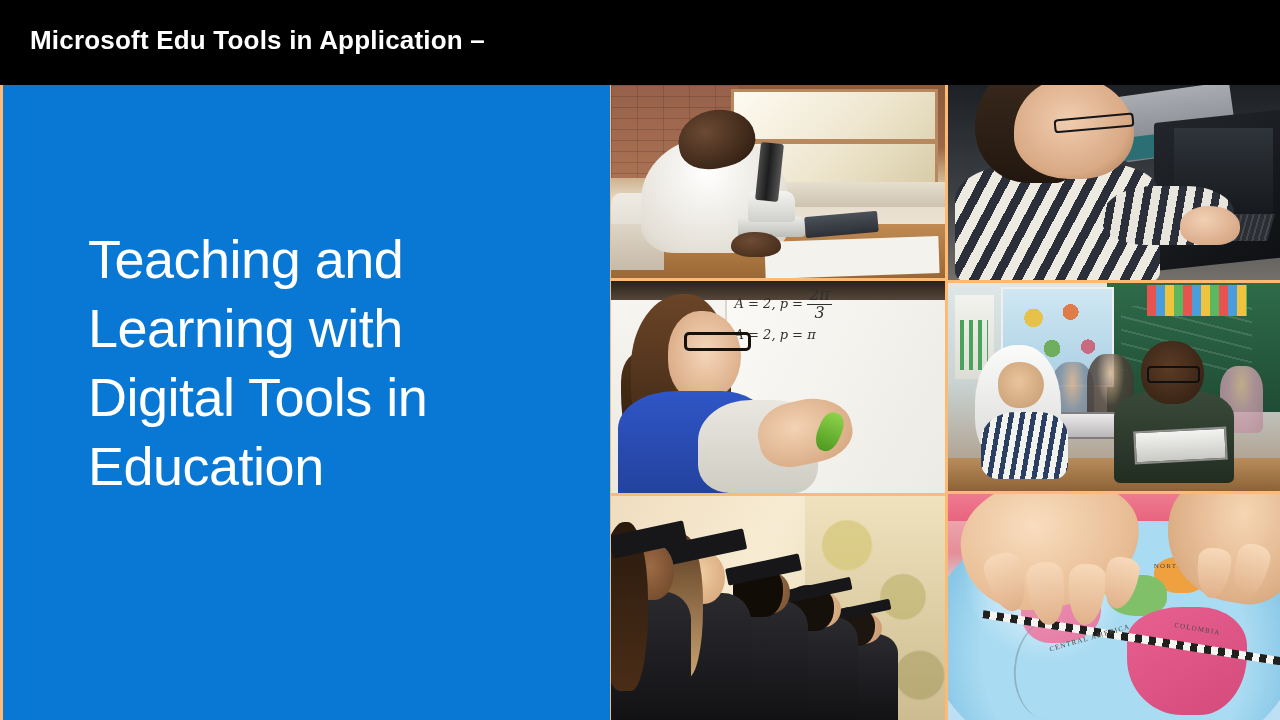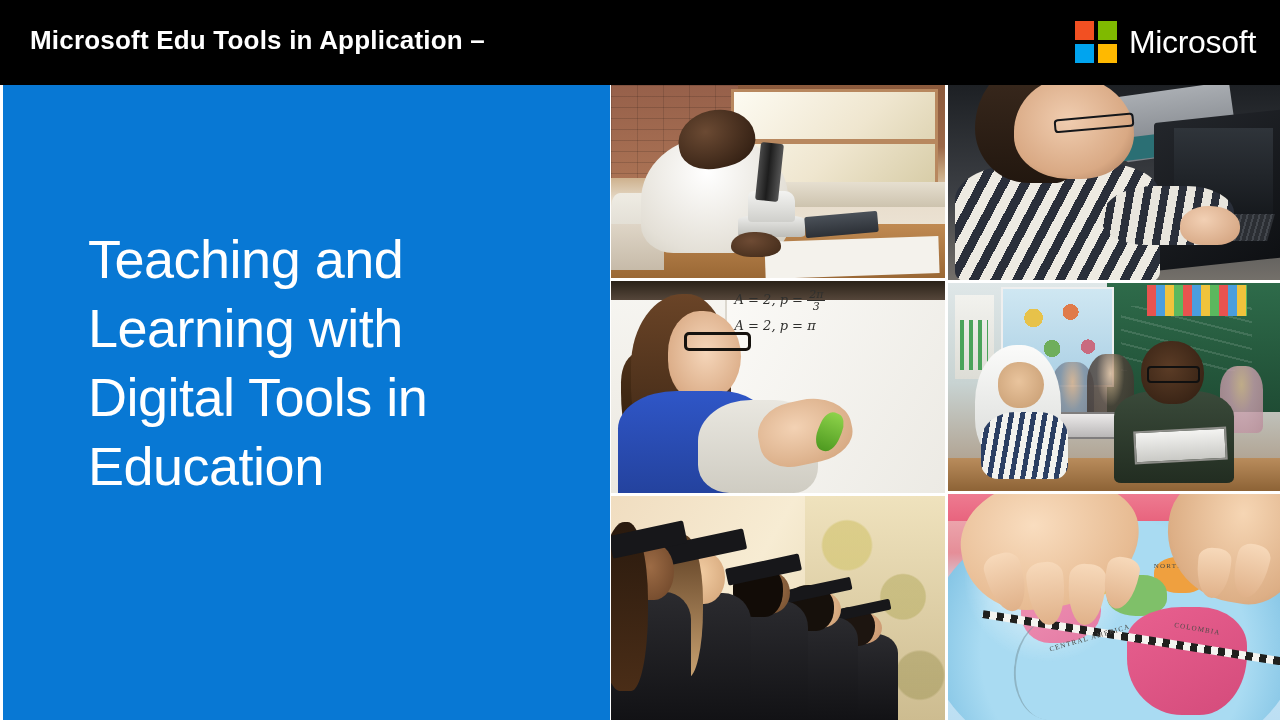--- a/index.html
+++ b/index.html
@@ -4,21 +4,21 @@
 <style>
   html, body {
     margin: 0;
     padding: 0;
     background: #000;
   }
   #slide {
     position: relative;
     width: 1280px;
     height: 720px;
-    background: #ffffff;
+    background: #fdba74;
     overflow: hidden;
     font-family: "Liberation Sans", sans-serif;
   }
 
   
   .header-bar {
     position: absolute;
     left: 0; top: 0;
     width: 1280px; height: 85px;
     background: #000000;
@@ -173,21 +173,21 @@
     border-radius: 48% 50% 38% 40% / 50% 52% 42% 42%; }
 
   
   .wb-bg { position:absolute; inset:0; background: linear-gradient(to bottom,#f7f6f2,#ebe8e0); }
   .wb-board { position:absolute; left:34%; top:0; width:66%; height:100%;
     background: linear-gradient(120deg,#fbfaf7,#eceae4); border-left:2px solid #dcd8cf; }
   .wb-top { position:absolute; left:0; top:0; width:100%; height:9%;
     background: linear-gradient(to bottom,#2a2218,#55463a); }
   .wb-math { position:absolute; left:37%; top:3%; width:58%; color:#30302e;
     font-family: "DejaVu Serif", serif; font-style: italic; font-size:13px; line-height:1.95; }
-  .wb-math .frac { display:inline-block; text-align:center; vertical-align:middle; font-size:11px; line-height:1.05; }
+  .wb-math .frac { display:inline-block; text-align:center; vertical-align:middle; font-size:16px; line-height:1.05; }
   .wb-math .frac .num { display:block; border-bottom:1px solid #30302e; padding:0 2px; }
   .wb-girl-hair { position:absolute; left:6%; top:6%; width:30%; height:74%;
     background: linear-gradient(to bottom,#6a4427,#3e2715);
     border-radius: 52% 44% 28% 34% / 46% 50% 36% 40%; }
   .wb-pony { position:absolute; left:3%; top:34%; width:13%; height:46%;
     background: linear-gradient(to bottom,#4e3119,#2e1c0c); border-radius: 40% 46% 50% 40% / 30% 30% 60% 60%; }
   .wb-face { position:absolute; left:17%; top:14%; width:22%; height:42%;
     background: radial-gradient(ellipse at 52% 46%,#f5d6ba,#dcae89 72%,#b8875f);
     border-radius: 44% 52% 48% 40% / 48% 52% 50% 46%; }
   .wb-glasses { position:absolute; left:22%; top:24%; width:20%; height:9%;
@@ -319,29 +319,20 @@
   .gl-shirt { position:absolute; left:0; top:-2%; width:100%; height:14%;
     background: linear-gradient(to bottom,#ef7f94,#e8647e); }
 </style>
 </head>
 <body>
 
 <div id="slide">
 
   <div class="header-bar">
     <div class="header-title">Microsoft Edu Tools in Application –</div>
-    <div class="ms-logo">
-      <div class="ms-squares">
-        <span class="sq" style="background:#f25022"></span>
-        <span class="sq" style="background:#7fba00"></span>
-        <span class="sq" style="background:#00a4ef"></span>
-        <span class="sq" style="background:#ffb900"></span>
-      </div>
-      <div class="ms-wordmark">Microsoft</div>
-    </div>
   </div>
 
   <div class="blue-panel">
     <div class="slide-title">Teaching and Learning with Digital Tools in Education</div>
   </div>
 
   <div class="photo-grid">
 
     <div class="cell cell-lab">
       <div class="scene">

